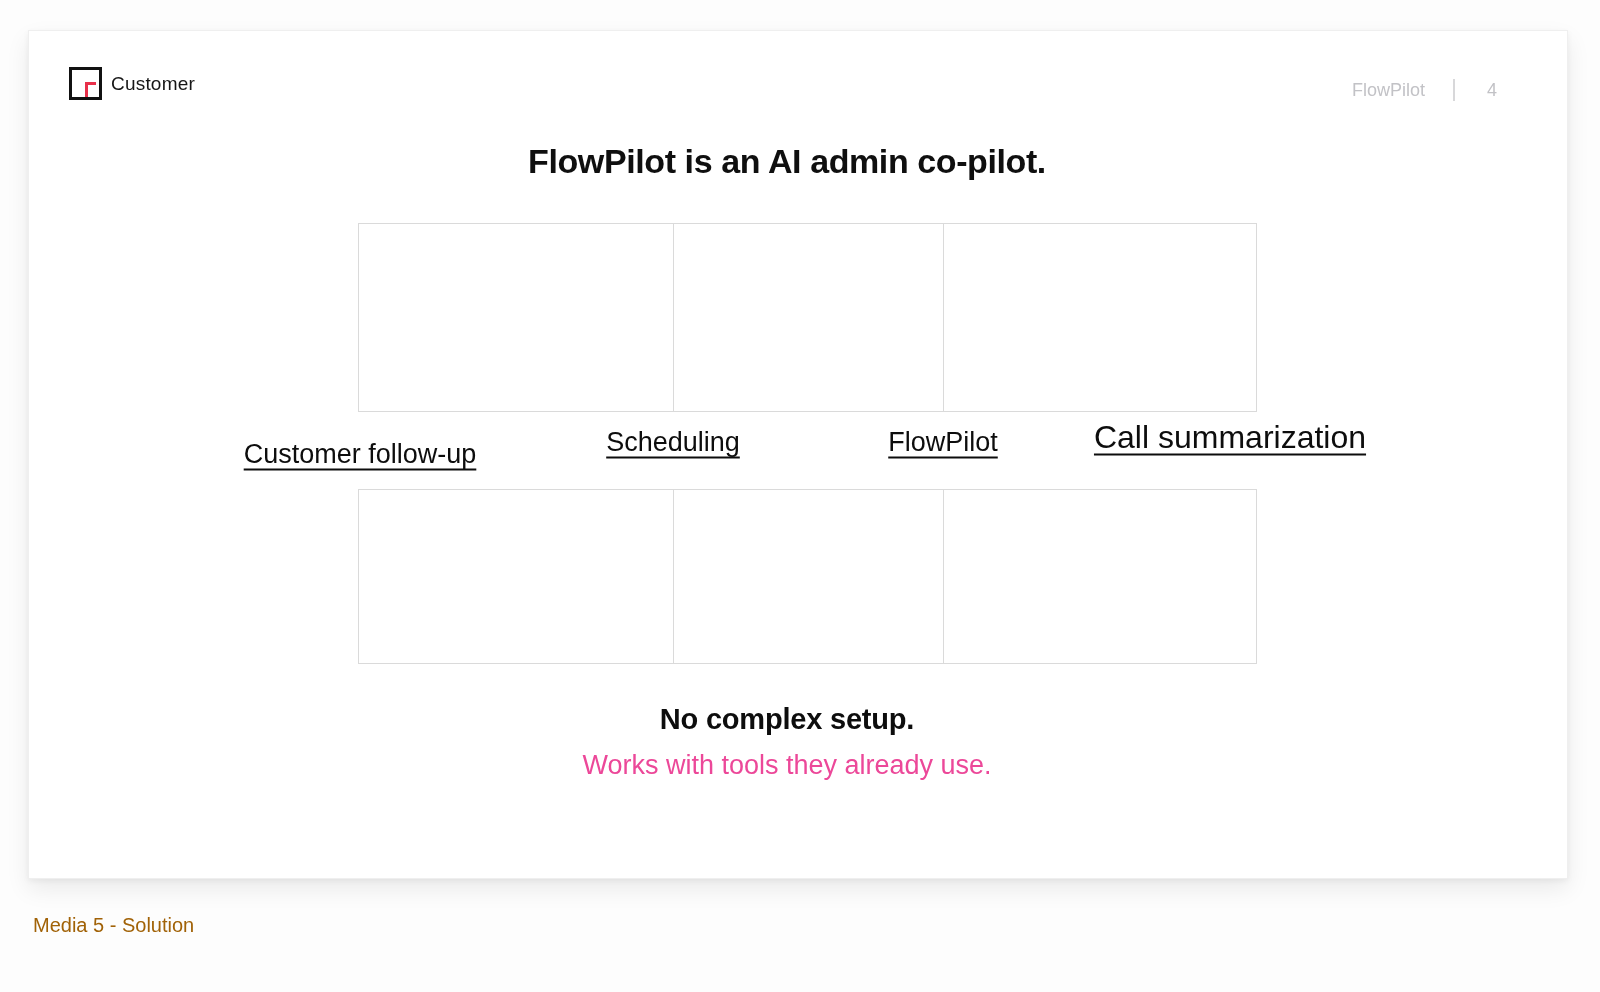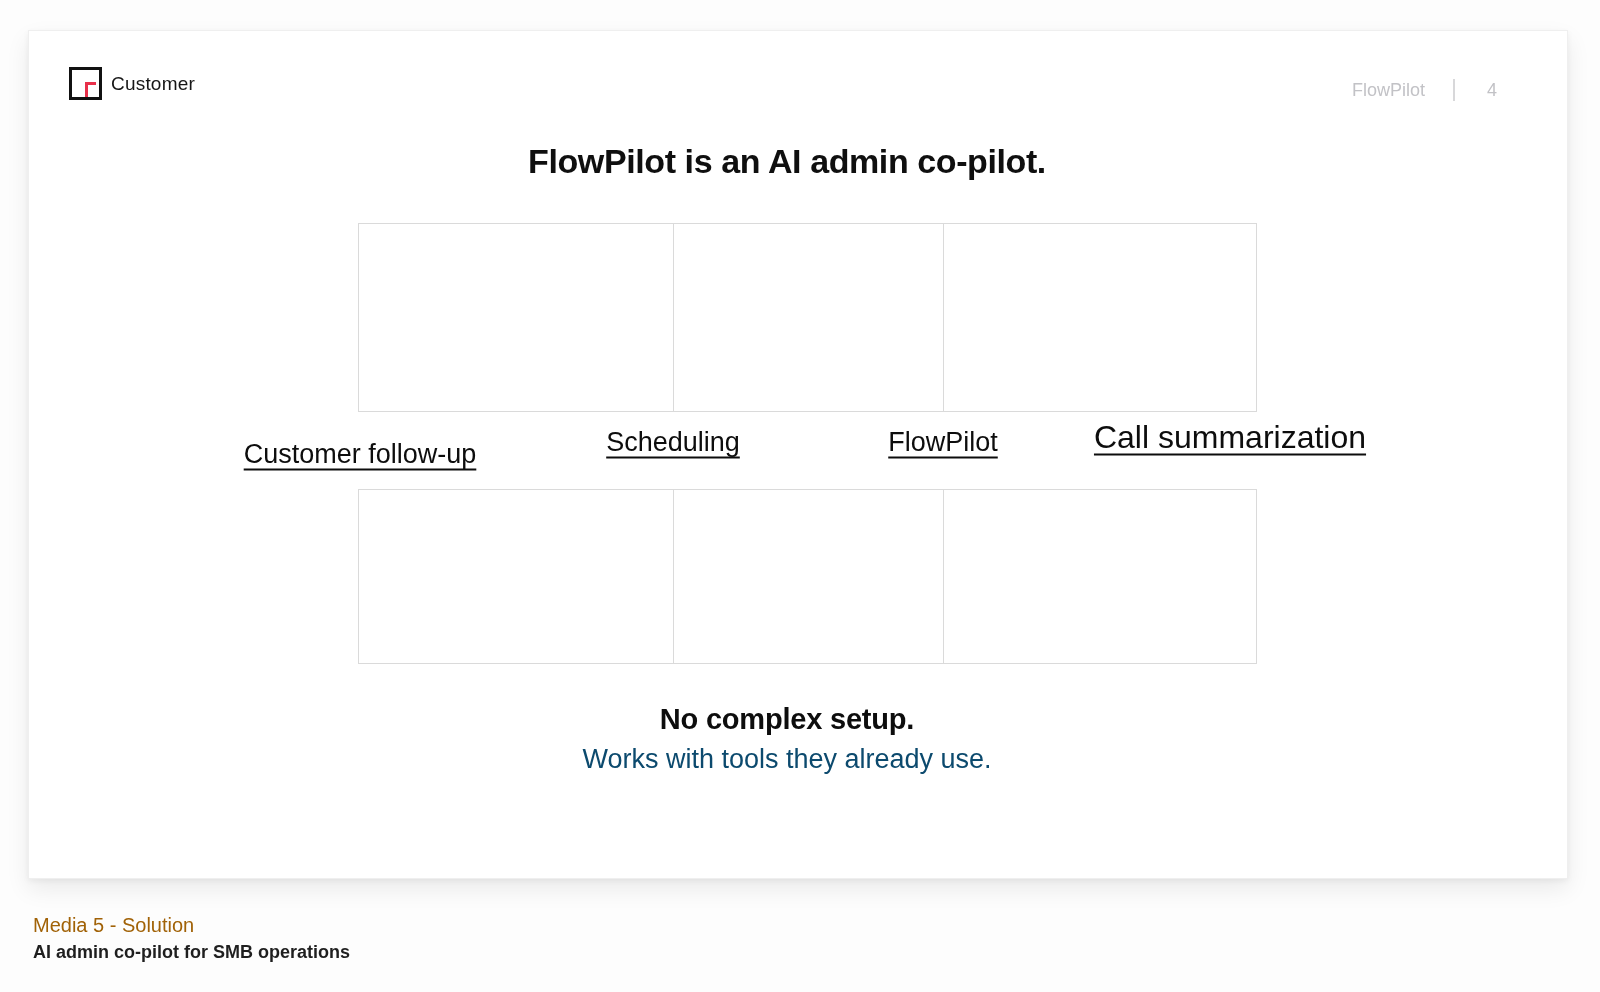--- a/index.html
+++ b/index.html
@@ -42,21 +42,21 @@
   .feature-label { position:absolute; top:219px; transform:translate(-50%,-50%);
                    white-space:nowrap; font-size:27px; color:#0d0d0d;
                    text-decoration:underline; text-decoration-thickness:2px;
                    text-underline-offset:6px; }
   .f1 { left:2px;margin-top:12px; } .f2 { left:315px; } .f3 { left:585px; }
   .f4 { left:872px; top:214px; font-size:32px; }
 
   
   .slide-footer { position:absolute; left:0; right:22px; top:672px; text-align:center; color:#0d0d0d; }
   .footer-bold    { font-size:29px; font-weight:700; letter-spacing:-0.2px; }
-  .footer-regular { font-size:27px; font-weight:400; margin-top:8px; color:#0c4a6e; }
+  .footer-regular { font-size:27px; font-weight:400; margin-top:14px; color:#ec4899; }
 
   
   .caption { position:absolute; left:33px; top:894px; }
   .caption-kicker { font-size:20px; color:#a16207;margin-top:20px; }
   .caption-title  { font-size:18px; font-weight:700; color:#1f1f1f; margin-top:5px; }
 </style>
 </head>
 <body>
 
 <div class="page">
@@ -96,16 +96,15 @@
 
     <div class="slide-footer">
       <div class="footer-bold">No complex setup.</div>
       <div class="footer-regular">Works with tools they already use.</div>
     </div>
 
   </div>
 
   <div class="caption">
     <div class="caption-kicker">Media 5 - Solution</div>
-    <div class="caption-title">AI admin co-pilot for SMB operations</div>
   </div>
 
 </div>
 
 </body></html>

